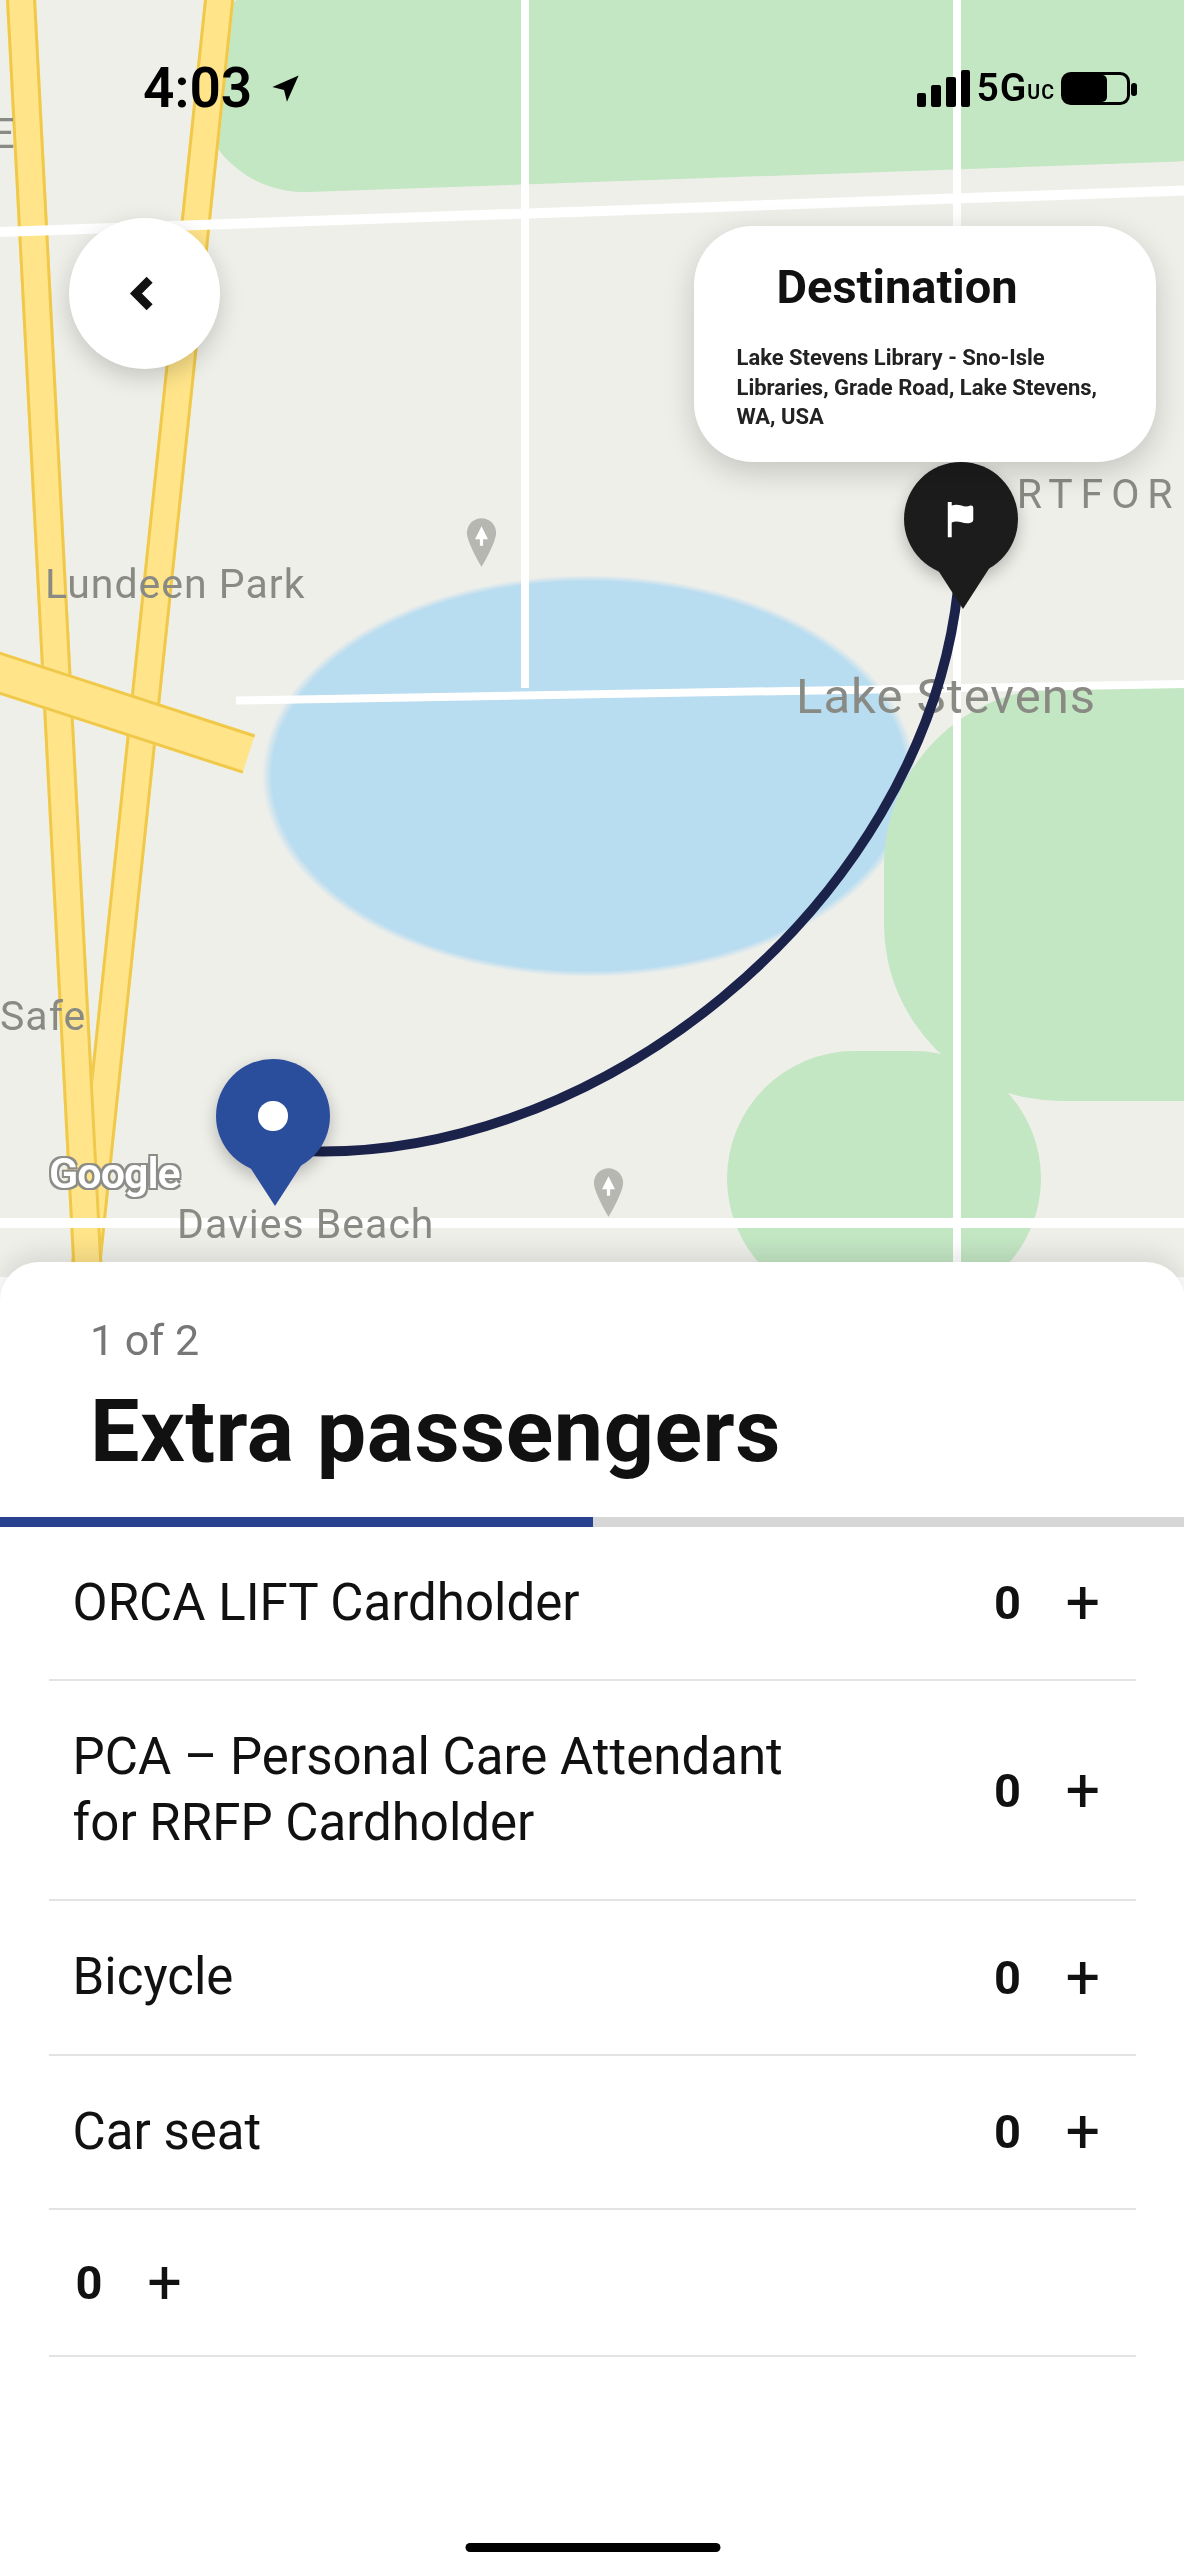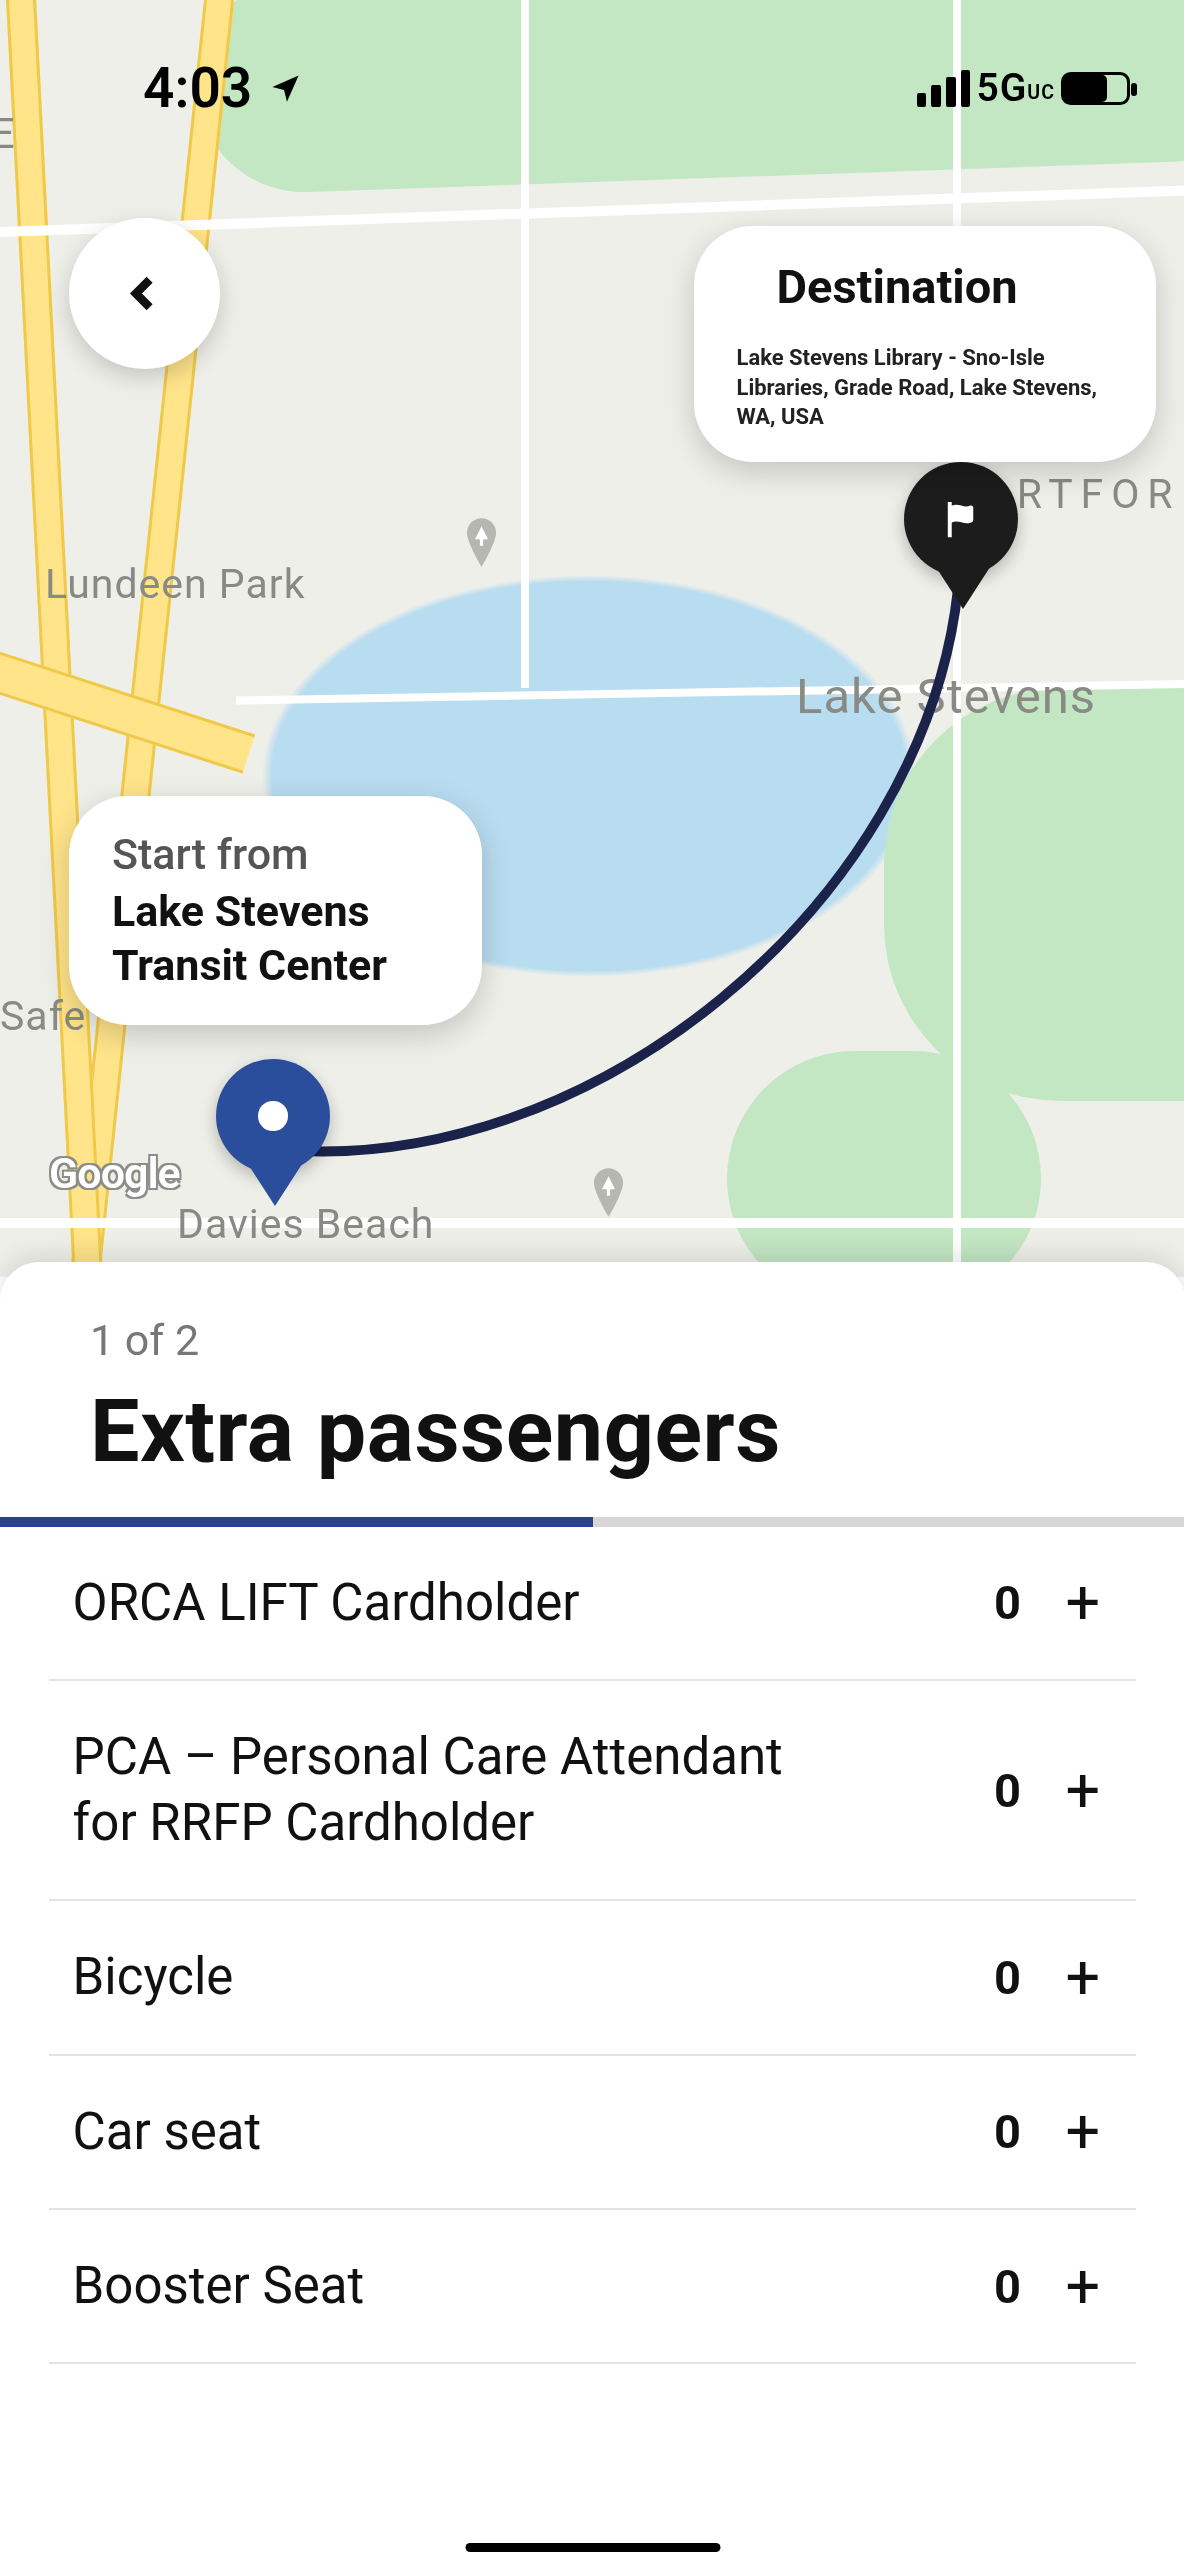--- a/index.html
+++ b/index.html
@@ -211,24 +211,20 @@
   </div>
   <div class="dest-pin">
     <div class="circle">
       <svg viewBox="0 0 24 24">
           <path d="M5 3v18h2v-7.5c4-1.5 6 1.5 10 0 .6-.2 1-.8 1-1.4V5.9c0-.8-.8-1.3-1.5-1C13 6.4 11 3.4 7 4.9V3H5z"></path>
         </svg>
     </div>
     <div class="tail"></div>
   </div>
 
-  <div class="callout callout-start">
-    <div class="l1">Start from</div>
-    <div class="l2">Lake Stevens Transit Center</div>
-  </div>
   <div class="callout callout-dest">
     <div class="l1">Destination</div>
     <div class="l2">Lake Stevens Library - Sno-Isle Libraries, Grade Road, Lake Stevens, WA, USA</div>
   </div>
 
   <div class="back-btn">
     <svg viewBox="0 0 24 24">
         <polyline points="15 4 7 12 15 20"></polyline>
       </svg>
   </div>
@@ -285,21 +281,20 @@
           </div>
         </div>
         <div class="row">
           <div class="label">Car seat</div>
           <div class="ctrl">
             <span class="count">0</span>
             <span class="plus">+</span>
           </div>
         </div>
         <div class="row">
-          <div class="label">Booster Seat</div>
           <div class="ctrl">
             <span class="count">0</span>
             <span class="plus">+</span>
           </div>
         </div>
       </div>
   </div>
 
   <div class="home-indicator"></div>
 </div>

